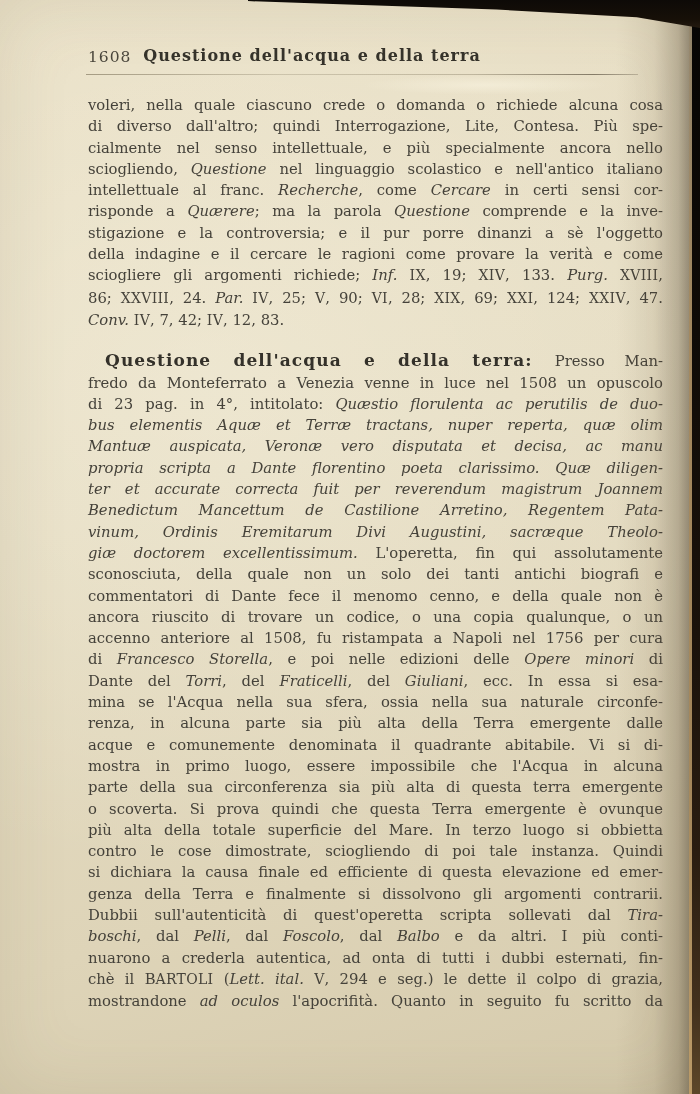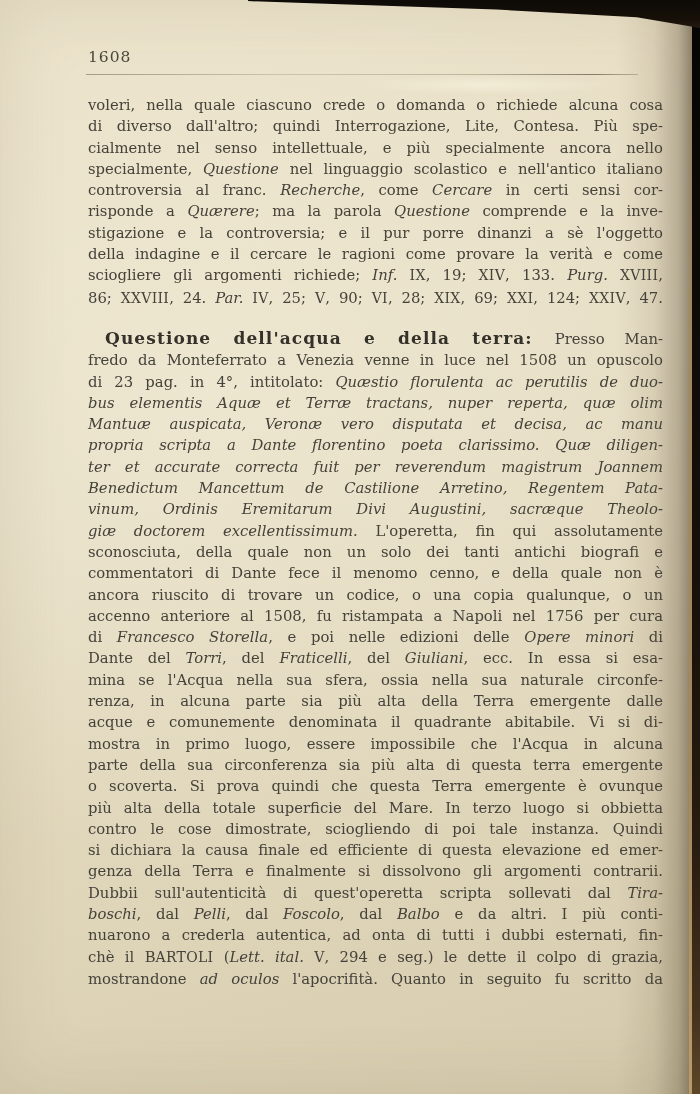--- a/index.html
+++ b/index.html
@@ -76,34 +76,36 @@
       #2a1d11 78%, #43311d 92%, #5d4729 100%);
   }
 </style>
 </head>
 <body>
 
 <div class="page">
   <div class="crease"></div>
 
   <span class="pageno">1608</span>
+  <span class="runhead">Questione dell'acqua e della terra</span>
   <div class="rule"></div>
 
   <div class="text-block">
     <div class="para">
         <div class="line"><span>voleri, nella quale ciascuno crede o domanda o richiede alcuna cosa</span></div>
         <div class="line"><span>di diverso dall'altro; quindi Interrogazione, Lite, Contesa. Più spe-</span></div>
         <div class="line"><span>cialmente nel senso intellettuale, e più specialmente ancora nello</span></div>
-        <div class="line"><span>specialmente, </span><span class="s-i">Questione</span><span> nel linguaggio scolastico e nell'antico italiano</span></div>
-        <div class="line"><span>controversia al franc. </span><span class="s-i">Recherche</span><span>, come </span><span class="s-i">Cercare</span><span> in certi sensi cor-</span></div>
+        <div class="line"><span>sciogliendo, </span><span class="s-i">Questione</span><span> nel linguaggio scolastico e nell'antico italiano</span></div>
+        <div class="line"><span>intellettuale al franc. </span><span class="s-i">Recherche</span><span>, come </span><span class="s-i">Cercare</span><span> in certi sensi cor-</span></div>
         <div class="line"><span>risponde a </span><span class="s-i">Quærere</span><span>; ma la parola </span><span class="s-i">Questione</span><span> comprende e la inve-</span></div>
         <div class="line"><span>stigazione e la controversia; e il pur porre dinanzi a sè l'oggetto</span></div>
         <div class="line"><span>della indagine e il cercare le ragioni come provare la verità e come</span></div>
         <div class="line"><span>sciogliere gli argomenti richiede; </span><span class="s-i">Inf.</span><span> </span><span class="s-sc">IX</span><span>, 19; </span><span class="s-sc">XIV</span><span>, 133. </span><span class="s-i">Purg.</span><span> </span><span class="s-sc">XVIII</span><span>,</span></div>
         <div class="line"><span>86; </span><span class="s-sc">XXVIII</span><span>, 24. </span><span class="s-i">Par.</span><span> </span><span class="s-sc">IV</span><span>, 25; </span><span class="s-sc">V</span><span>, 90; </span><span class="s-sc">VI</span><span>, 28; </span><span class="s-sc">XIX</span><span>, 69; </span><span class="s-sc">XXI</span><span>, 124; </span><span class="s-sc">XXIV</span><span>, 47.</span></div>
+        <div class="line no-j"><span class="s-i">Conv.</span><span> </span><span class="s-sc">IV</span><span>, 7, 42; </span><span class="s-sc">IV</span><span>, 12, 83.</span></div>
       </div>
     <div class="para para2">
         <div class="line indent"><span class="s-b">Questione dell'acqua e della terra: </span><span>Presso Man-</span></div>
         <div class="line"><span>fredo da Monteferrato a Venezia venne in luce nel 1508 un opuscolo</span></div>
         <div class="line"><span>di 23 pag. in 4°, intitolato: </span><span class="s-i">Quæstio florulenta ac perutilis de duo-</span></div>
         <div class="line"><span class="s-i">bus elementis Aquæ et Terræ tractans, nuper reperta, quæ olim</span></div>
         <div class="line"><span class="s-i">Mantuæ auspicata, Veronæ vero disputata et decisa, ac manu</span></div>
         <div class="line"><span class="s-i">propria scripta a Dante florentino poeta clarissimo. Quæ diligen-</span></div>
         <div class="line"><span class="s-i">ter et accurate correcta fuit per reverendum magistrum Joannem</span></div>
         <div class="line"><span class="s-i">Benedictum Mancettum de Castilione Arretino, Regentem Pata-</span></div>

